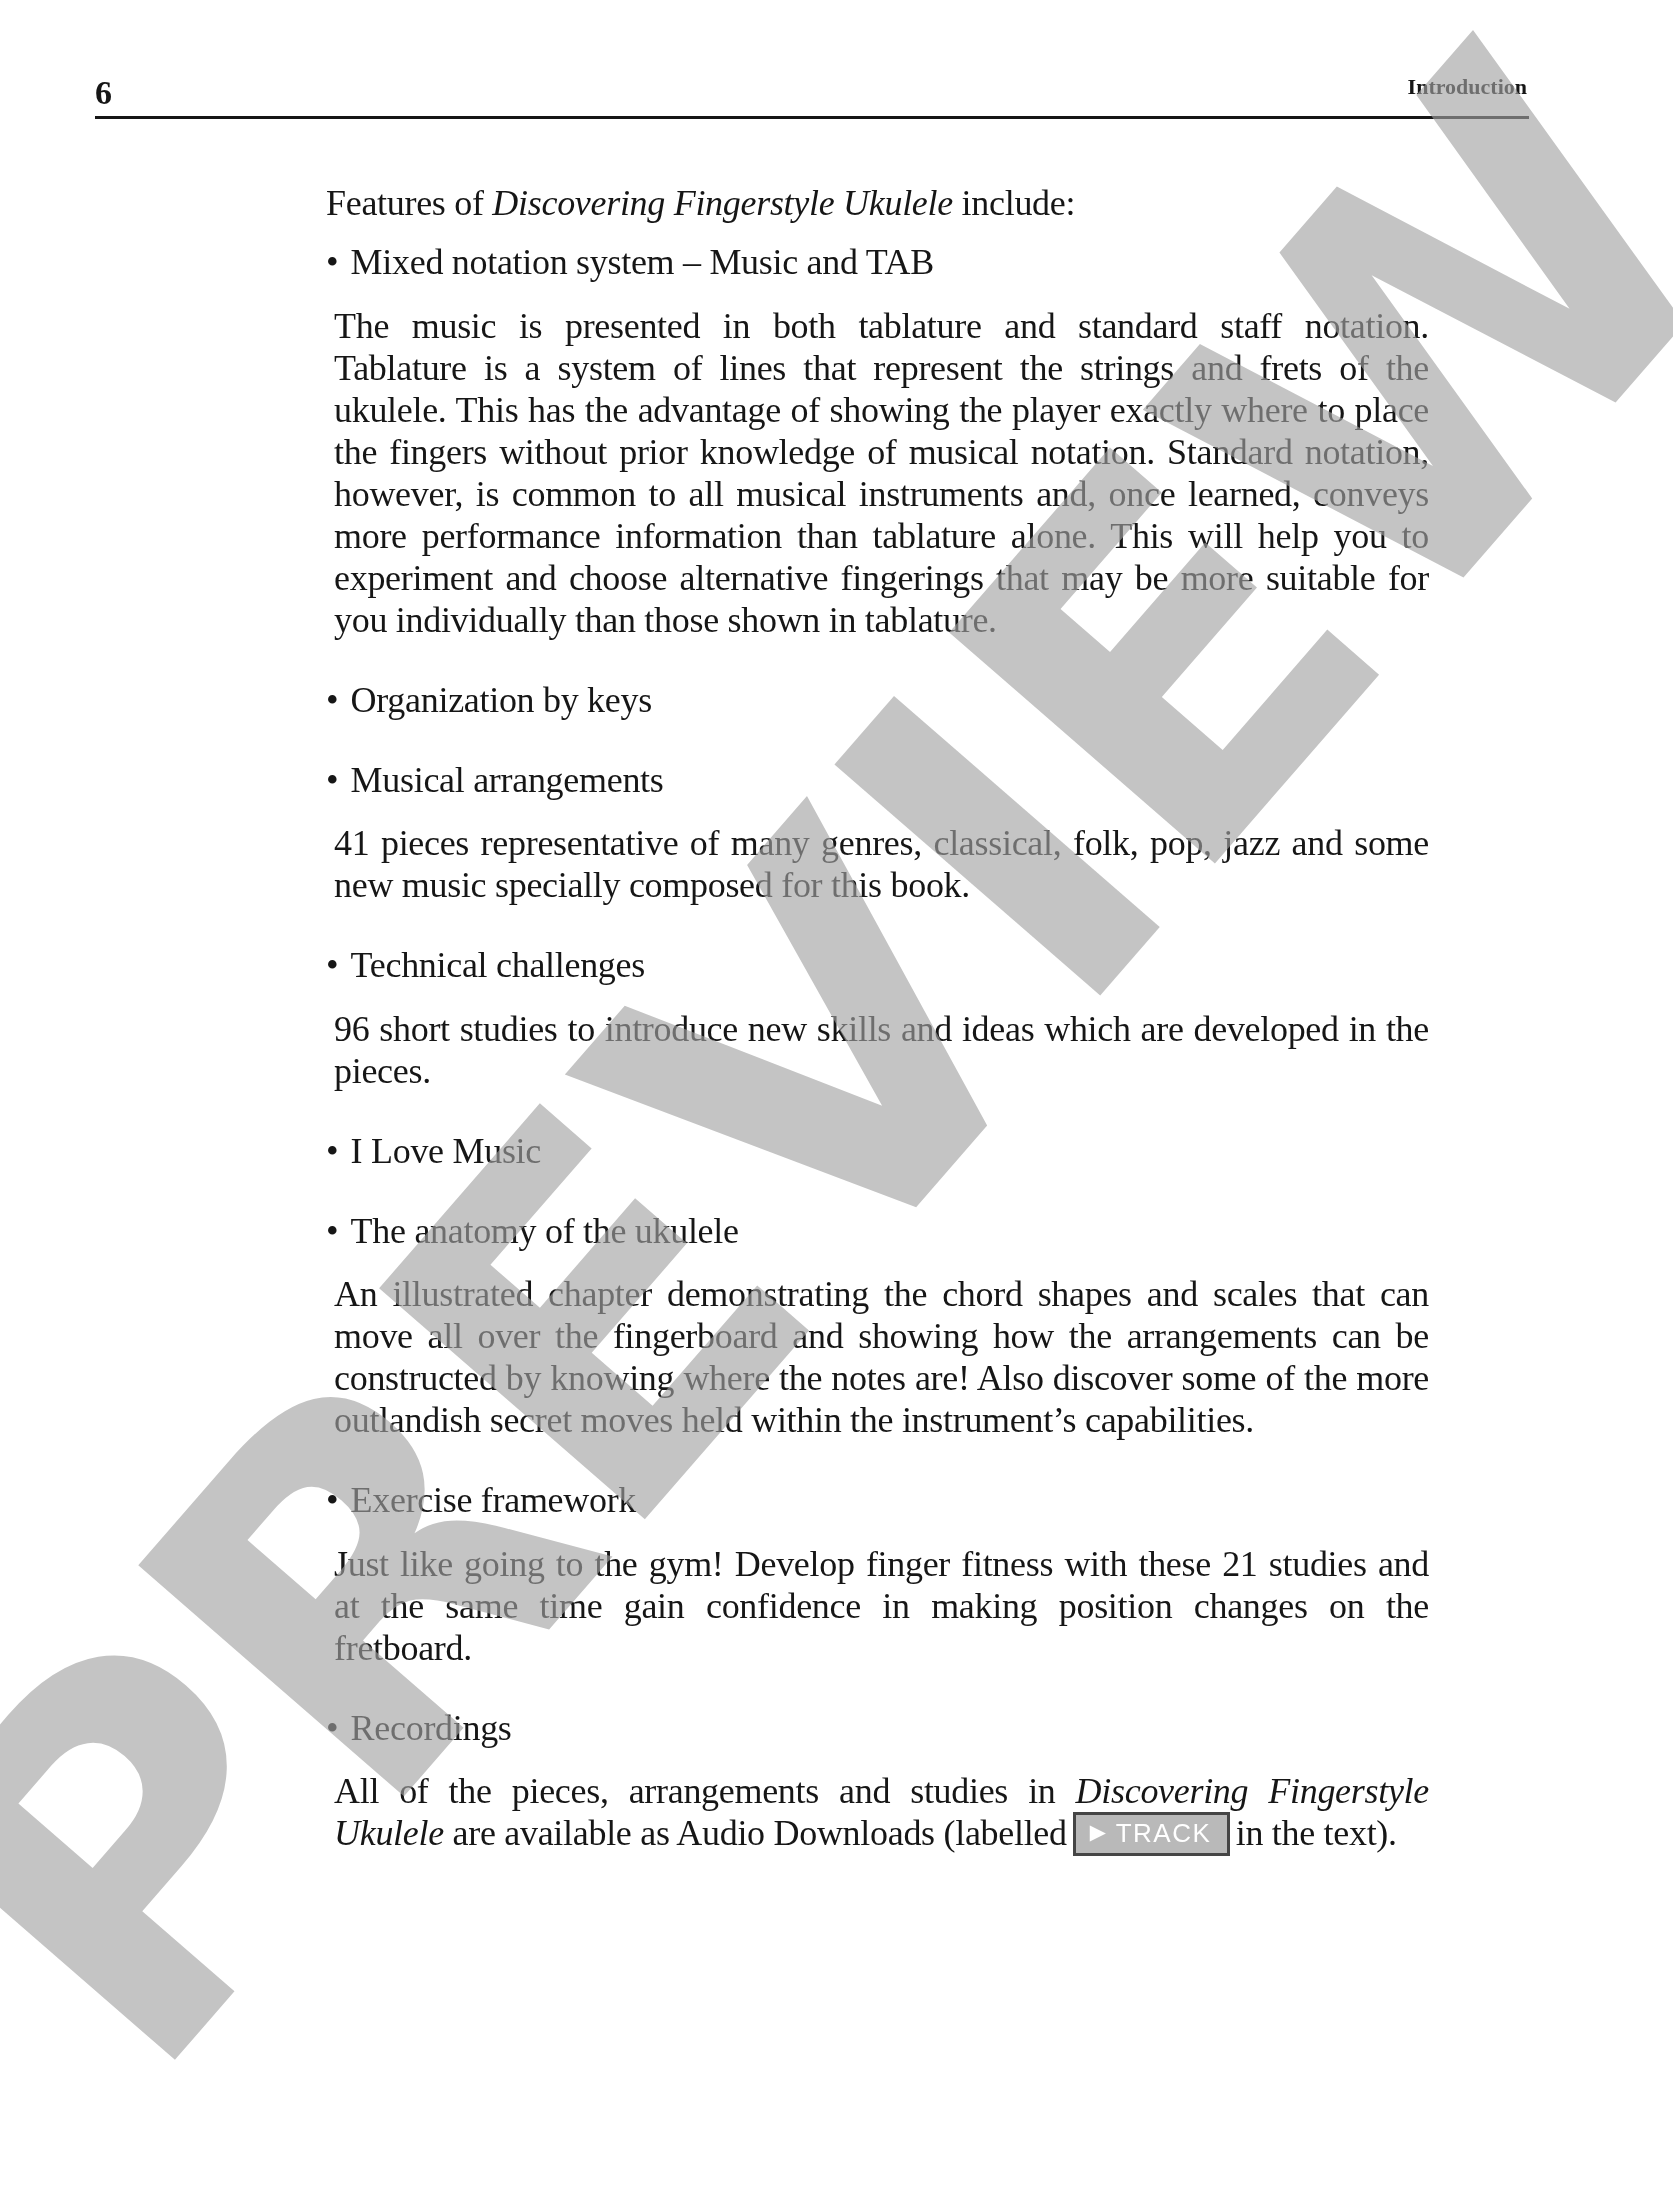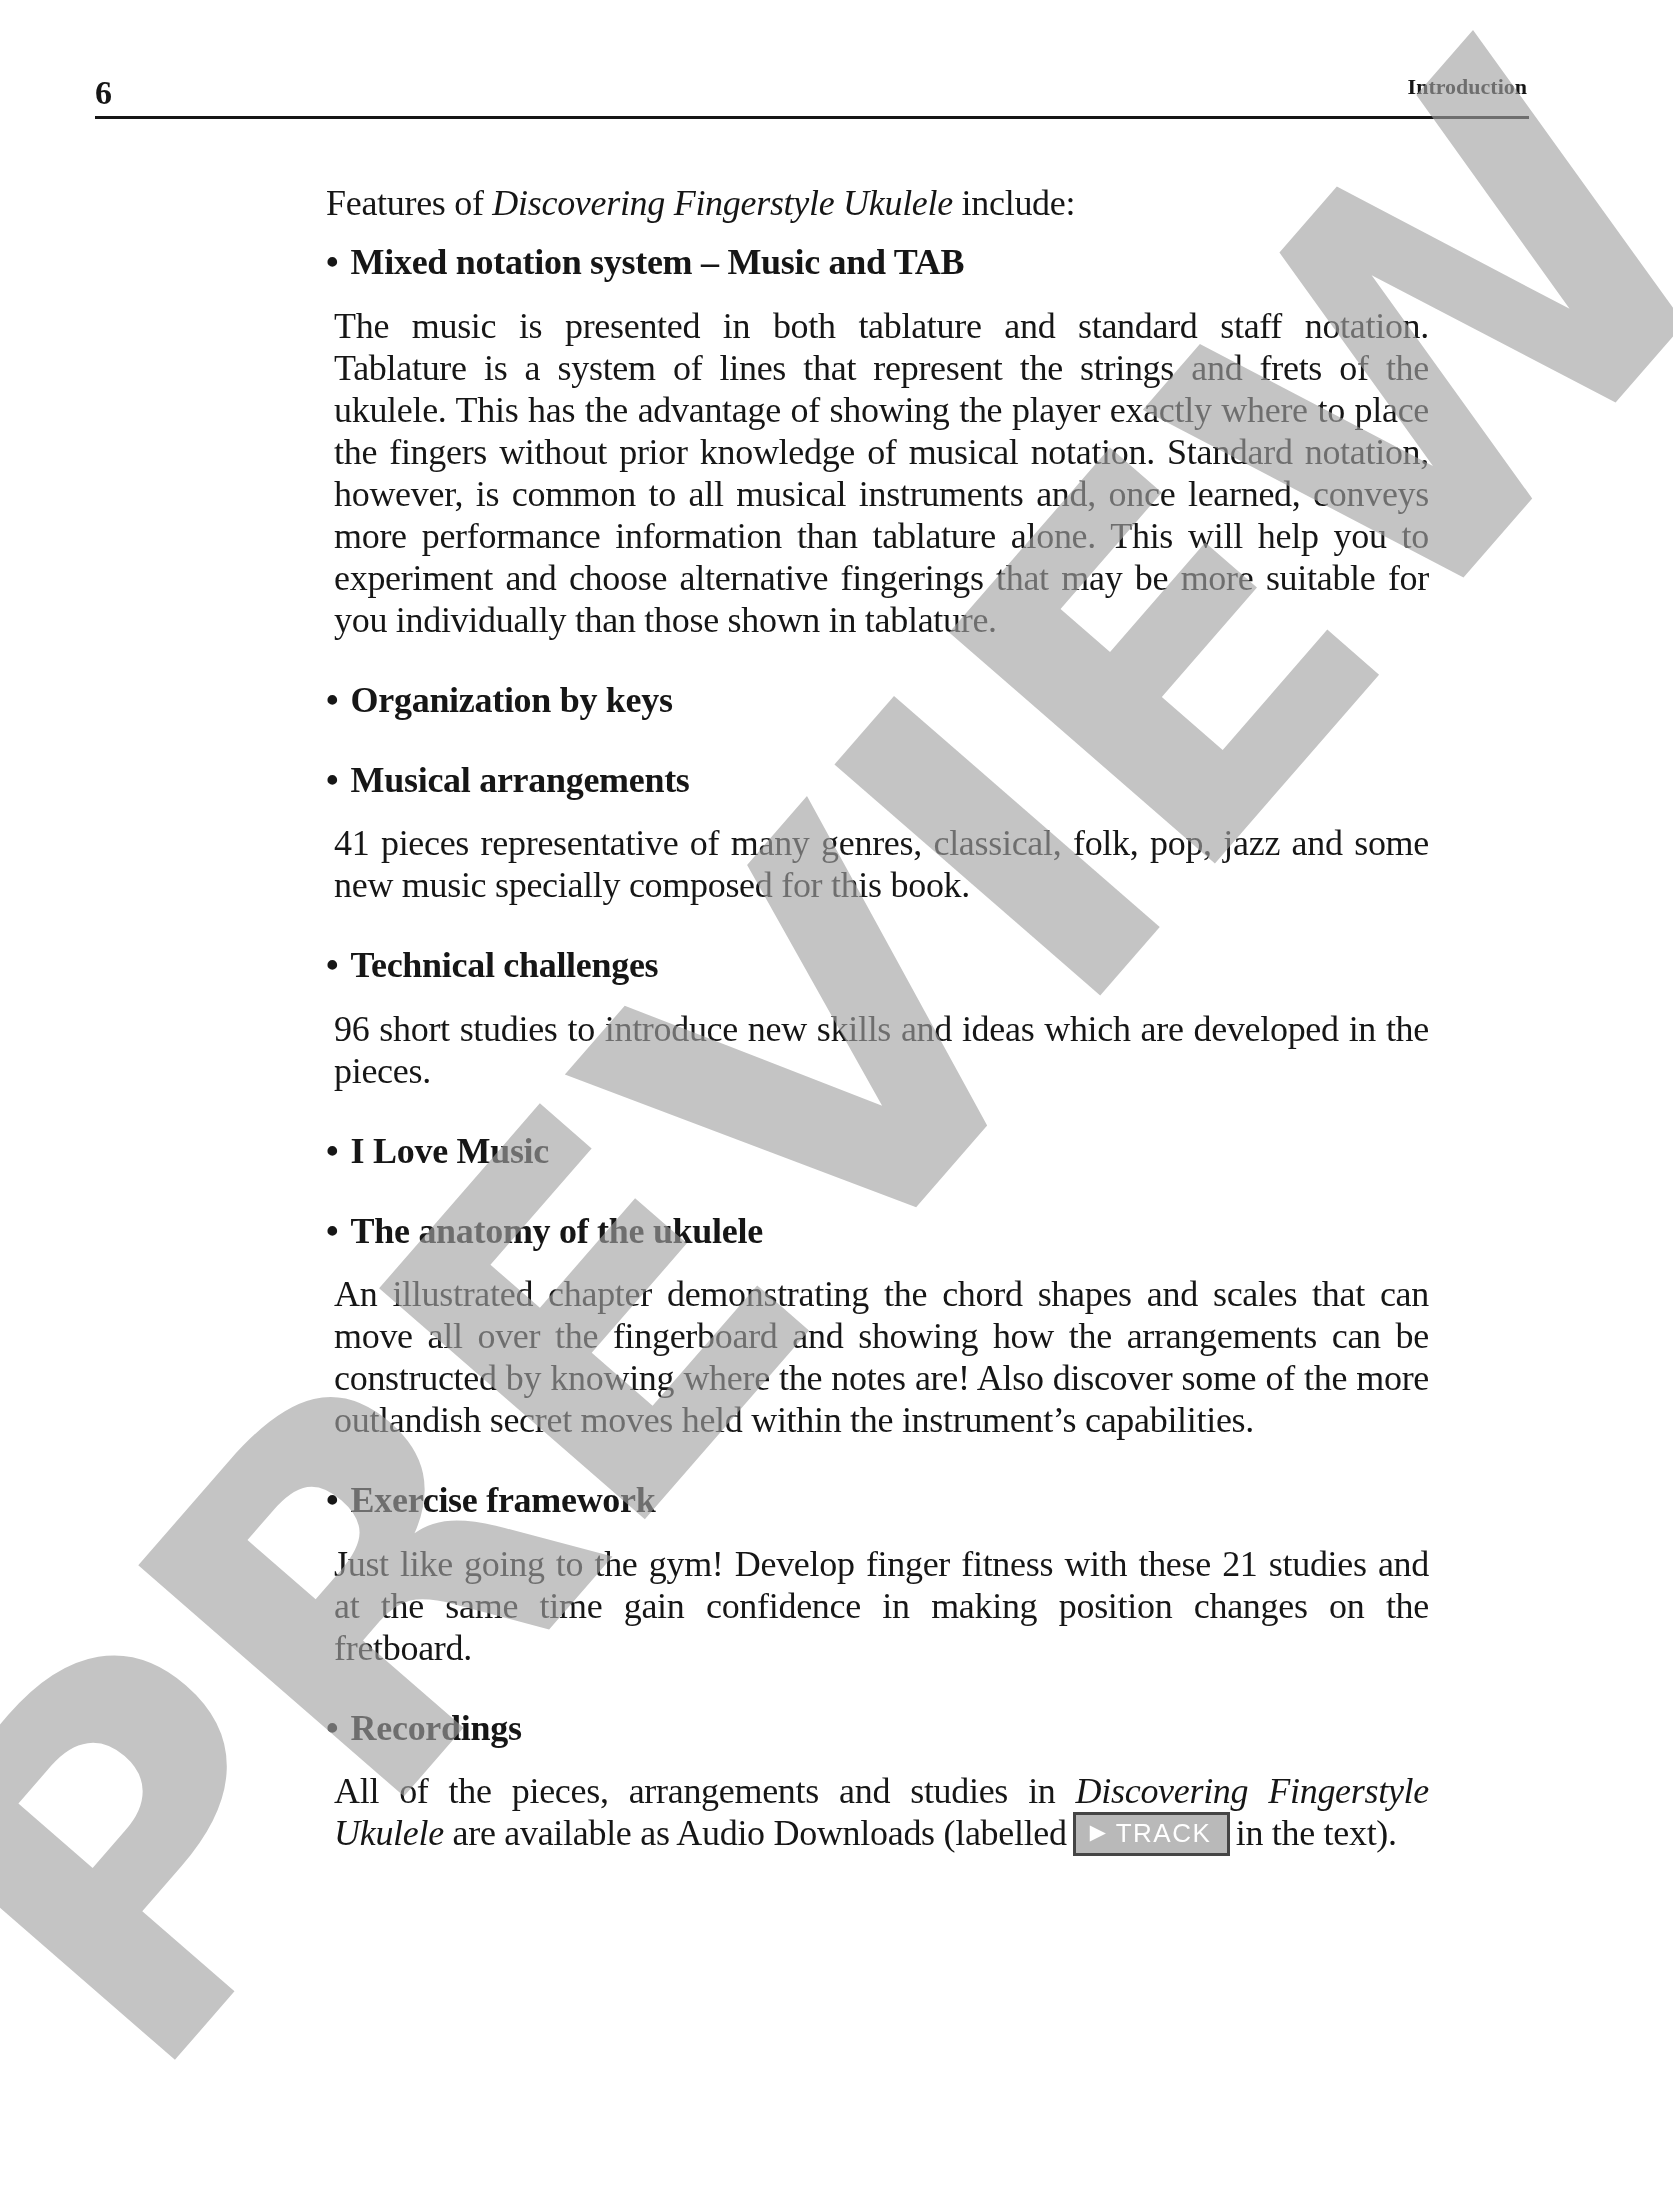--- a/index.html
+++ b/index.html
@@ -47,21 +47,21 @@
     width: 1111px;
     font-size: 36px;
     line-height: 42px;
     letter-spacing: -0.3px;
     z-index: 1;
   }
 
   .intro { margin: 0 0 17px 0; }
 
   .feature { margin: 0; }
-  .bullet { margin: 38px 0 21.5px 0; font-weight: bold; }
+  .bullet { margin: 38px 0 21.5px 0; }
   .feature:first-child .bullet { margin-top: 15.3px; }
   .dot { margin-right: 12.3px; }
 
   .para {
     margin: 8px;
     text-align: justify;
   }
   .para i, .intro i { }
 
   .track-badge {

